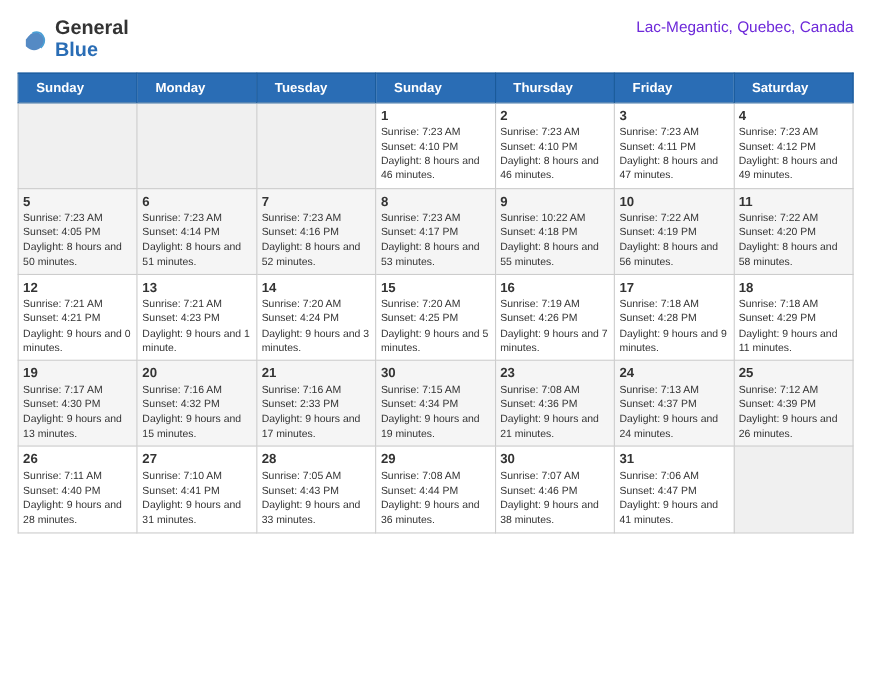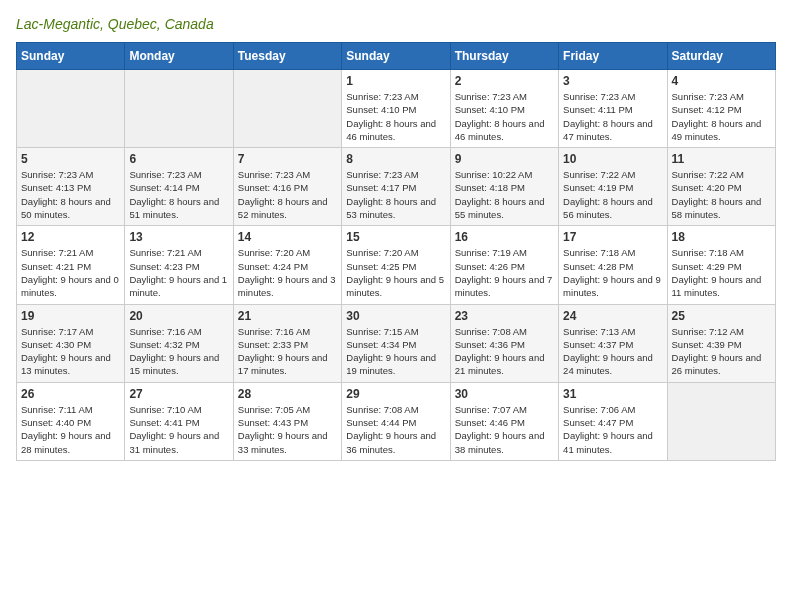--- a/index.html
+++ b/index.html
@@ -43,34 +43,33 @@
     .title-block {
       text-align: right;
     }
     .month-title {
       font-size: 32px;
       font-weight: bold;
       color: #222;
     }
     .location {
       font-size: 14px;
-      color: #4d7c0f;
-      font-style: italic;
+      color: #6d28d9;
     }
     .calendar {
       width: 100%;
       border-collapse: collapse;
       border: 1px solid #ccc;
     }
     .calendar th {
       background-color: #2a6db5;
       color: #fff;
       font-size: 12px;
       font-weight: bold;
-      padding: 6px 4px;
+      padding: 6px 16px;
       text-align: left;
       border: 1px solid #1a5a9a;
     }
     .calendar td {
       vertical-align: top;
       border: 1px solid #ccc;
       padding: 4px 4px;
       width: 108px;
       min-height: 80px;
       background: #fff;
@@ -92,20 +91,30 @@
       line-height: 1.4;
     }
     .empty-cell {
       background: #f0f0f0 !important;
     }
   </style>
 </head>
 <body>
 
 <div class="header">
+  <div class="logo">
+    <svg class="logo-icon" viewBox="0 0 40 40" xmlns="http://www.w3.org/2000/svg">
+      <path d="M10 20 Q20 5 30 15 Q35 20 30 28 Q20 38 10 28 Z" fill="#2a6db5" opacity="0.8"></path>
+      <path d="M18 12 Q28 8 32 18 Q34 24 28 30" fill="none" stroke="#4a9fd5" stroke-width="2"></path>
+    </svg>
+    <div class="logo-text">
+      <span class="logo-general">General</span>
+      <span class="logo-blue">Blue</span>
+    </div>
+  </div>
   <div class="title-block">
     <div class="location">Lac-Megantic, Quebec, Canada</div>
   </div>
 </div>
 
 <table class="calendar">
   <thead>
     <tr>
     <th>Sunday</th>
         <th>Monday</th>
@@ -143,21 +152,21 @@
           <span class="day-number">4</span>
           <div class="day-info">Sunrise: 7:23 AM
 Sunset: 4:12 PM
 Daylight: 8 hours and 49 minutes.</div>
         </td>
       </tr>
       <tr>
         <td>
           <span class="day-number">5</span>
           <div class="day-info">Sunrise: 7:23 AM
-Sunset: 4:13 PM
+Sunset: 4:05 PM
 Daylight: 8 hours and 50 minutes.</div>
         </td>
         <td>
           <span class="day-number">6</span>
           <div class="day-info">Sunrise: 7:23 AM
 Sunset: 4:14 PM
 Daylight: 8 hours and 51 minutes.</div>
         </td>
         <td>
           <span class="day-number">7</span>

